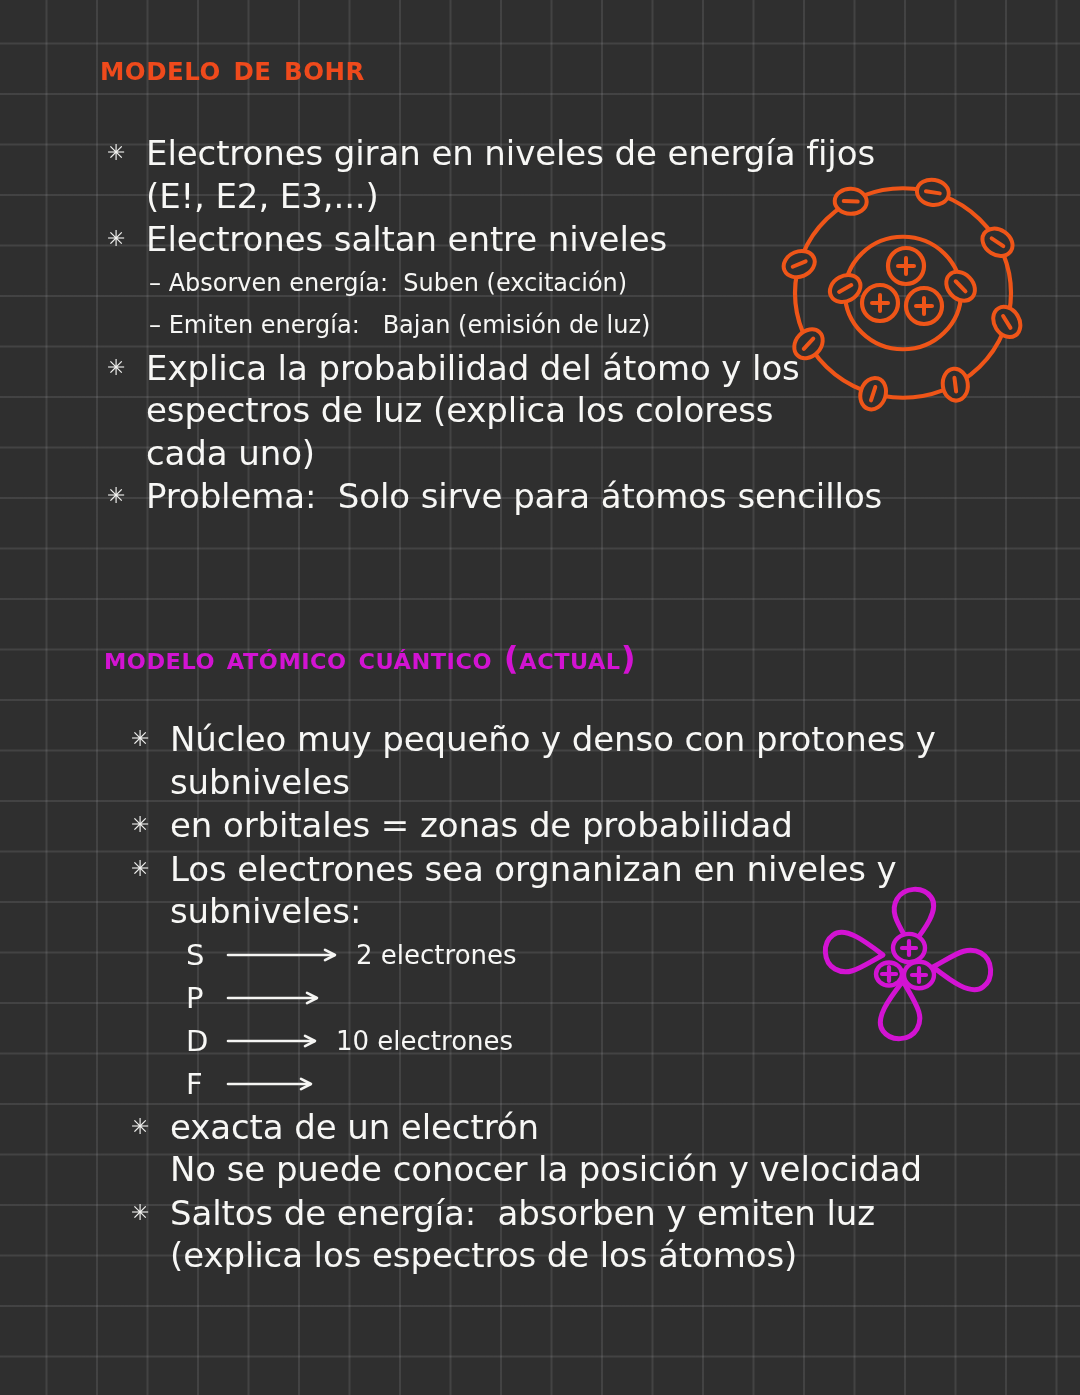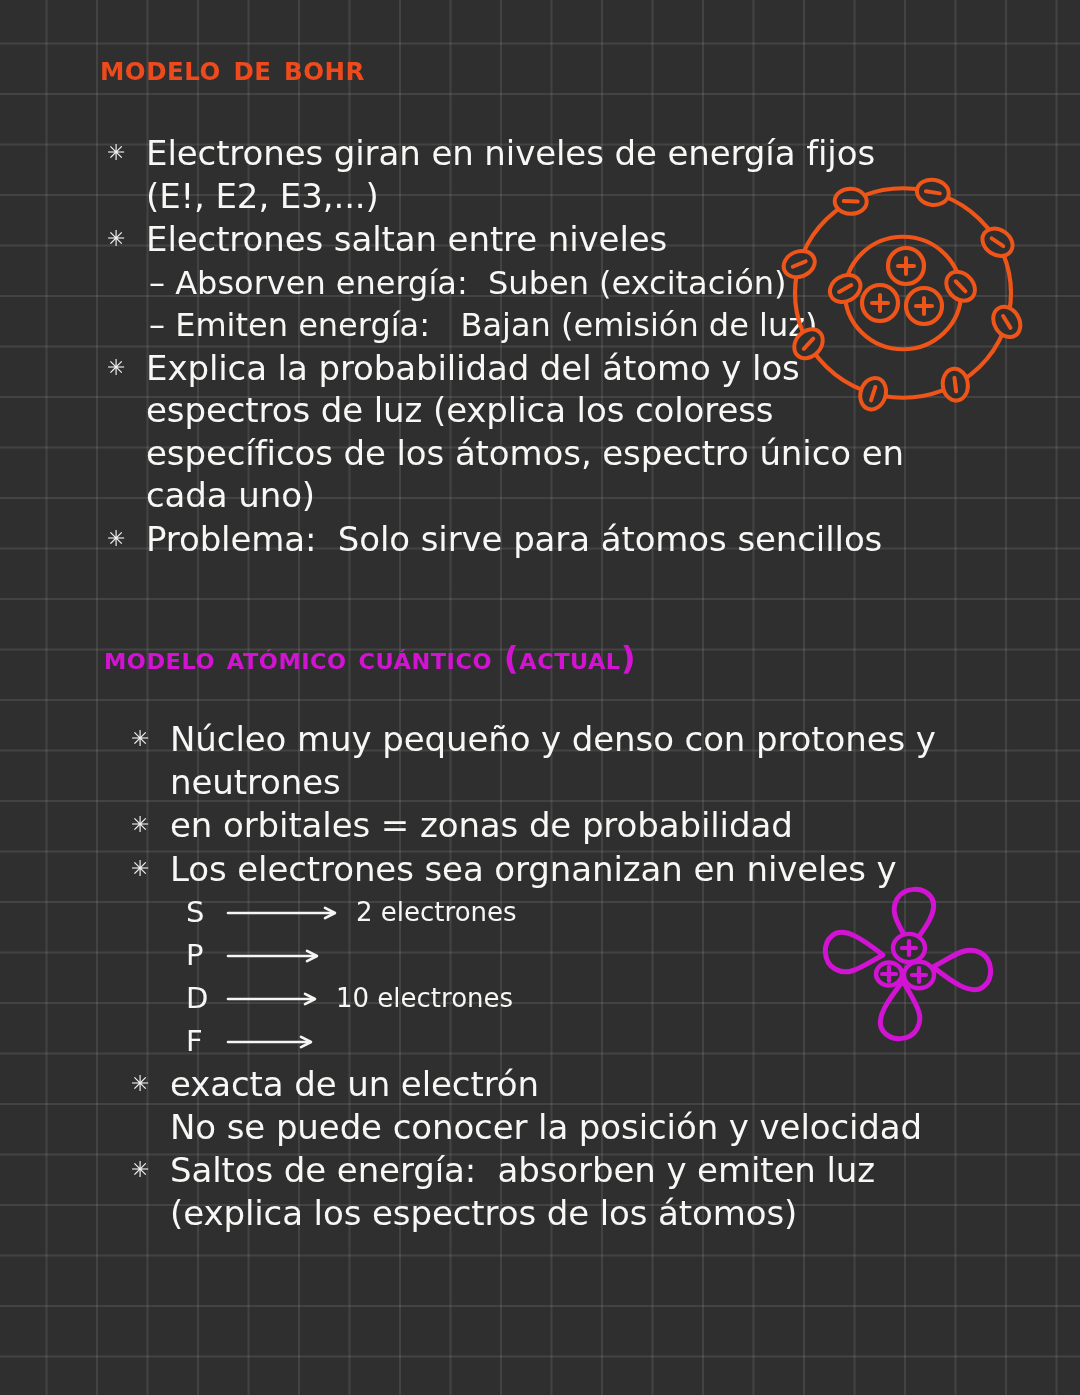--- a/index.html
+++ b/index.html
@@ -81,21 +81,21 @@
   }
   .bullet-body {
     flex: 1 1 auto;
     font-size: 34px;
     line-height: 42.5px;
     letter-spacing: -0.1px;
   }
   .bullet-body .ln { display: block; white-space: pre; }
   .sub-row {
     display: block;
-    font-size: 32px;
+    font-size: 24px;
     line-height: 42.5px;
     padding-left: 45px;
     white-space: pre;
   }
 
   
   .sublevels {
     padding-left: 58px;
     margin-top: 1px;
   }
@@ -152,52 +152,52 @@
           <span class="ln">Electrones saltan entre niveles</span>
         </span>
       </div>
       <div class="sub-row">– Absorven energía:  Suben (excitación)</div>
       <div class="sub-row">– Emiten energía:   Bajan (emisión de luz)</div>
       <div class="bullet-row">
         <span class="bullet-mark">✳</span>
         <span class="bullet-body">
           <span class="ln">Explica la probabilidad del átomo y los</span>
           <span class="ln">espectros de luz (explica los coloress</span>
-          <span class="ln">específicos de los átomos, espectro único en</span>
           <span class="ln">cada uno)</span>
         </span>
       </div>
       <div class="bullet-row">
         <span class="bullet-mark">✳</span>
         <span class="bullet-body">
           <span class="ln">Problema:  Solo sirve para átomos sencillos</span>
         </span>
       </div>
     </div>
 
   <div class="heading" id="heading-cuantico">Modelo atómico cuántico (actual)</div>
 
   <div class="block" id="block-cuantico">
       <div class="bullet-row">
         <span class="bullet-mark">✳</span>
         <span class="bullet-body">
           <span class="ln">Núcleo muy pequeño y denso con protones y</span>
-          <span class="ln">neutrones</span>
+          <span class="ln">subniveles</span>
         </span>
       </div>
       <div class="bullet-row">
         <span class="bullet-mark">✳</span>
         <span class="bullet-body">
           <span class="ln">en orbitales = zonas de probabilidad</span>
         </span>
       </div>
       <div class="bullet-row">
         <span class="bullet-mark">✳</span>
         <span class="bullet-body">
           <span class="ln">Los electrones sea orgnanizan en niveles y</span>
+          <span class="ln">subniveles:</span>
         </span>
       </div>
       <div class="sublevels">
         <div class="sub-line">
           <span class="sub-letter">S</span>
           <svg class="sub-arrow" width="122" height="14" viewBox="0 0 122 14">
             <path d="M2 7 L108 7" stroke="#f5f5f3" stroke-width="2.6" stroke-linecap="round" fill="none"></path>
             <path d="M99 1.8 L109 7 L99 12.2" stroke="#f5f5f3" stroke-width="2.6" stroke-linecap="round" stroke-linejoin="round" fill="none"></path>
           </svg>
           <span class="sub-text">2 electrones</span>

